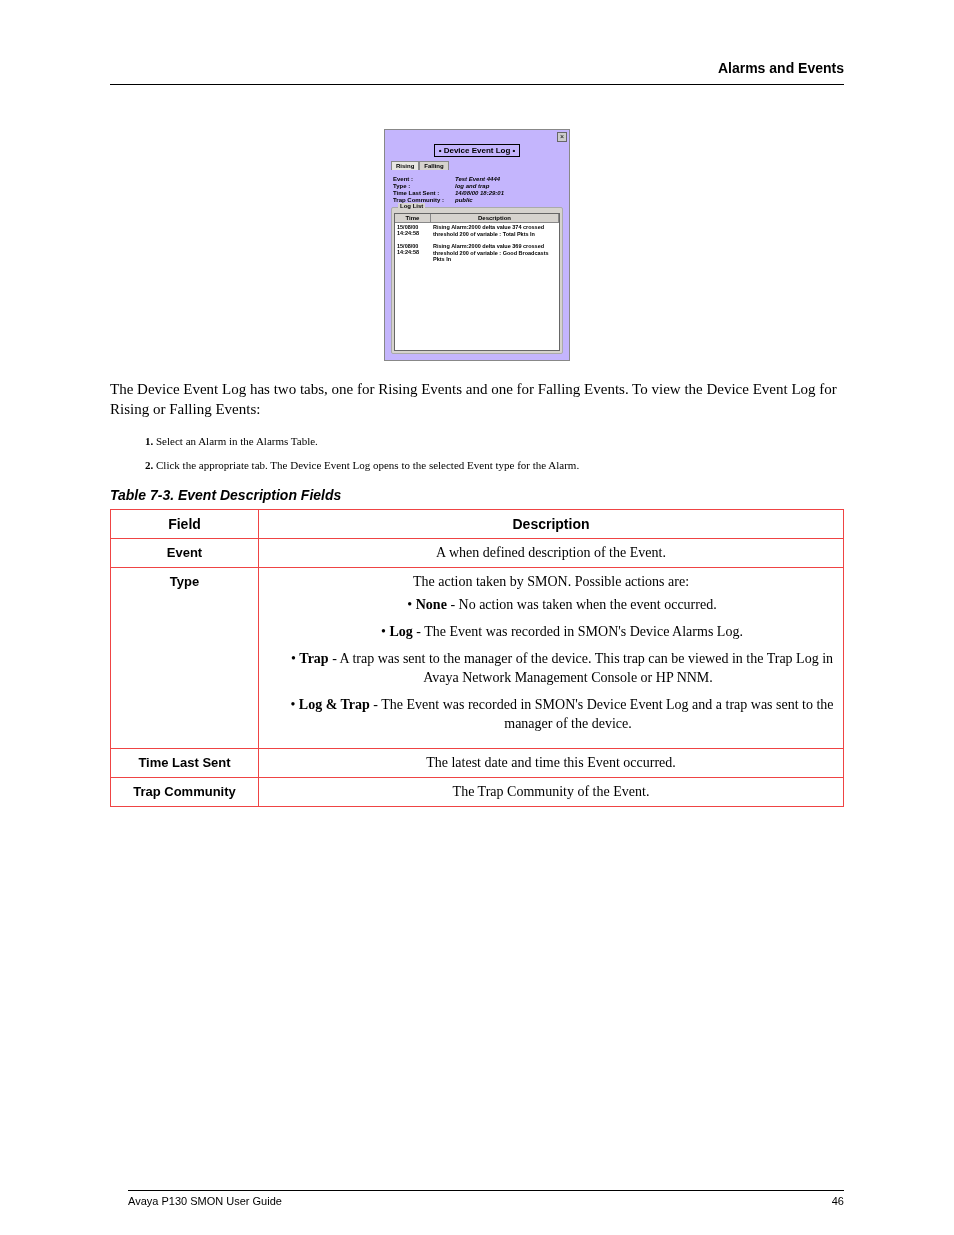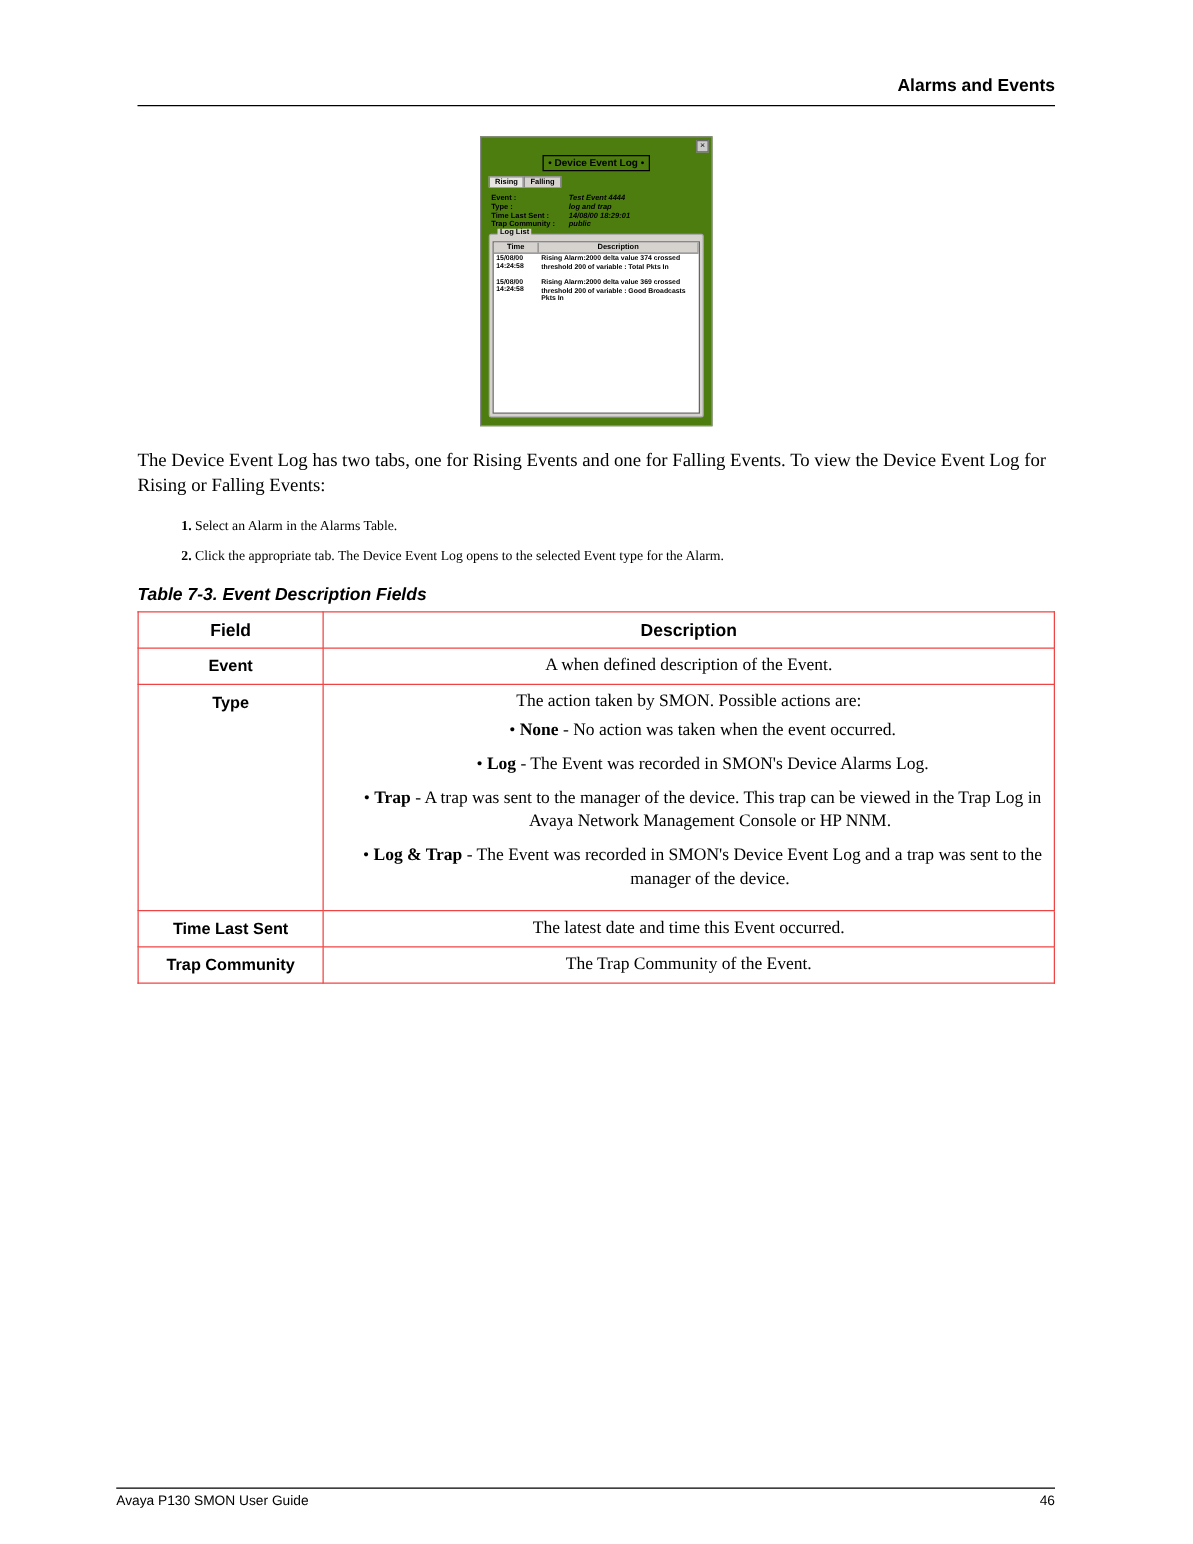--- a/index.html
+++ b/index.html
@@ -38,25 +38,26 @@
   }
   .figure-wrap {
     display: flex;
     justify-content: center;
     margin-bottom: 18px;
   }
   
   .dev-log {
     width: 186px;
     border: 1px solid #888;
-    background: #4d7c0f;
+    background: #c4b5fd;
     font-family: Arial, sans-serif;
     font-size: 7px;
     position: relative;
     padding-bottom: 6px;
+    margin-top: 20px;
   }
   .dev-close {
     position: absolute;
     top: 2px; right: 2px;
     width: 10px; height: 10px;
     border: 1px solid #666;
     background: #ccc;
     font-size: 7px;
     line-height: 8px;
     text-align: center;
@@ -167,21 +168,21 @@
   }
   .type-list {
     list-style: none;
     margin: 6px 0 0 22px;
   }
   .type-list li { margin-bottom: 8px; line-height: 1.35; text-indent: -12px; padding-left: 12px; }
   .type-list li::before { content: "• "; }
   .footer {
     position: absolute;
     bottom: 28px;
-    left: 93px;
+    left: 128px;
     right: 110px;
   }
   .footer-hr { border: none; border-top: 1px solid #000; margin-bottom: 4px; }
   .footer-row {
     display: flex;
     justify-content: space-between;
     font-size: 11px;
     font-family: Arial, sans-serif;
   }
 </style>

